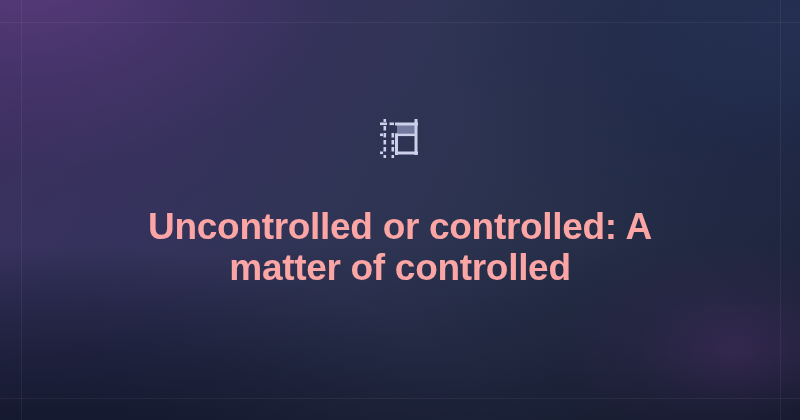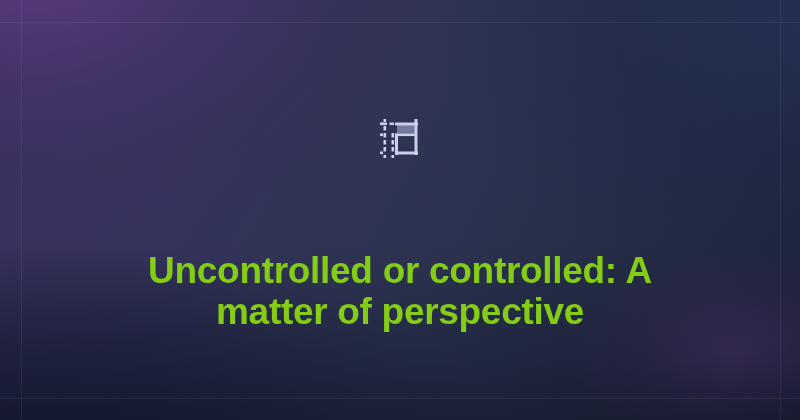--- a/index.html
+++ b/index.html
@@ -90,24 +90,24 @@
     margin-top: 112px;
     width: 50px;
     height: 50px;
     display: flex;
     align-items: center;
     justify-content: center;
   }
   .icon-wrap svg { display: block; }
 
   .title {
-    margin-top: 88px;
+    margin-top: 44px;
     width: 640px;
     text-align: center;
-    color: #84cc16;
+    color: #fca5a5;
     font-size: 37px;
     line-height: 1.12;
     font-weight: 700;
     letter-spacing: -0.3px;
     font-family: "Liberation Sans", "DejaVu Sans", sans-serif;
     text-rendering: optimizeLegibility;
   }
   .title .line { display: block; }
 </style>
 </head>
@@ -164,17 +164,17 @@
         <rect x="7.5" y="6" width="2.6" height="3" fill="#ccd0e8"></rect>
         <rect x="4" y="20.5" width="3" height="2.6" fill="#ccd0e8"></rect>
         <rect x="4" y="38.5" width="3" height="2.6" fill="#ccd0e8"></rect>
         <rect x="7.5" y="42" width="2.6" height="3" fill="#ccd0e8"></rect>
         <rect x="15.5" y="42" width="2.6" height="3" fill="#ccd0e8"></rect>
       </svg>
     </div>
 
     <div class="title">
       <span class="line">Uncontrolled or controlled: A</span>
-      <span class="line">matter of perspective</span>
+      <span class="line">matter of controlled</span>
     </div>
 
   </div>
 </div>
 
 </body></html>

